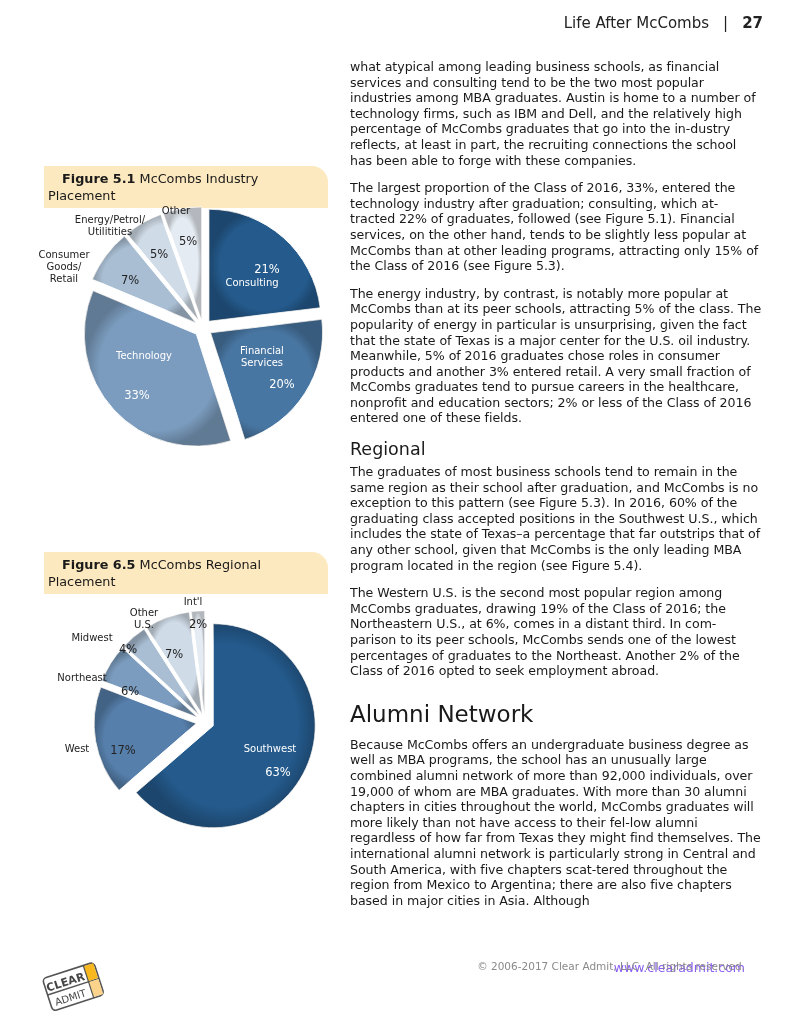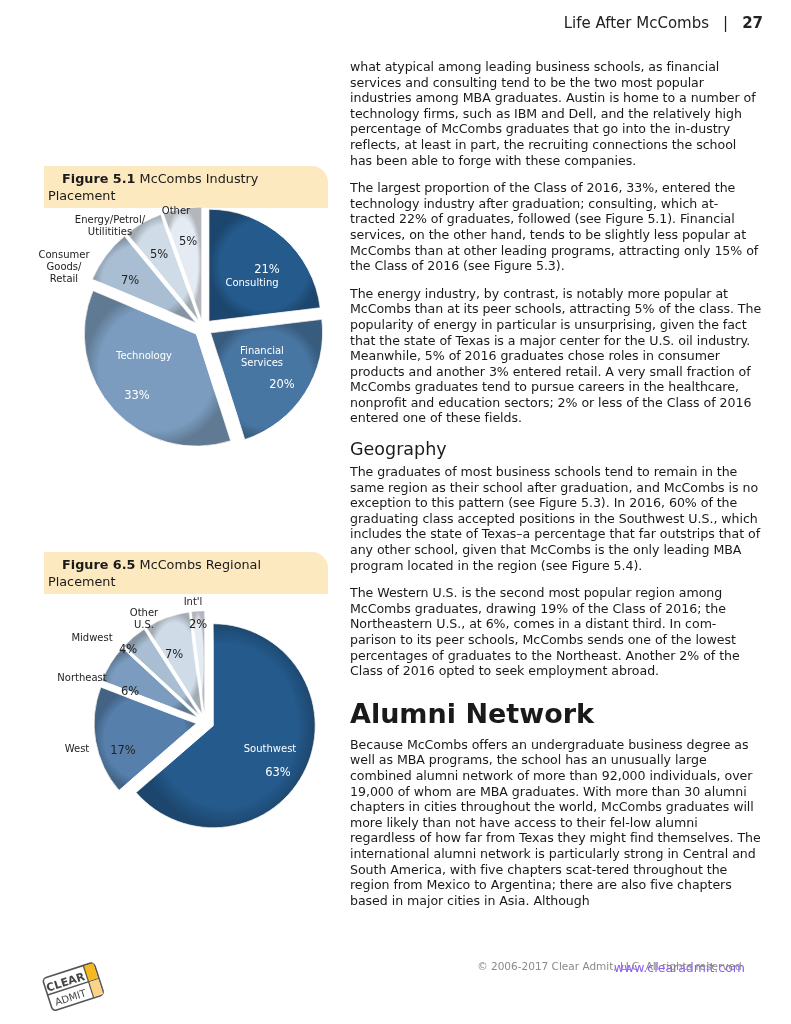--- a/index.html
+++ b/index.html
@@ -4,21 +4,21 @@
 <style>
   html, body { margin: 0; padding: 0; background: #ffffff; }
   body { width: 791px; height: 1024px; position: relative; overflow: hidden;
          font-family: "DejaVu Sans", sans-serif; color: #1a1a1a; }
   .header { position: absolute; top: 14px; right: 28px; font-size: 15px; color: #222; }
   .header .sep { margin: 0 14px; }
   .header .pg { font-weight: bold; }
   .col-right { position: absolute; left: 350px; top: 59px; width: 412px; }
   .col-right p { margin: 0 0 12px 0; font-size: 12.6px; line-height: 15.6px; letter-spacing: -0.05px; }
   .col-right h2.sub { font-weight: normal; font-size: 17.5px; margin: 12px 0 4px 0; line-height: 22px; }
-  .col-right h1.sec { font-weight: bold; font-size: 27px; margin: 18px 0 6px 0; line-height: 34px; }
+  .col-right h1.sec { font-weight: normal; font-size: 23px; margin: 18px 0 6px 0; line-height: 34px; }
   .fig-caption { position: absolute; left: 44px; width: 284px; background: #fde9bf;
                  border-top-right-radius: 16px; font-size: 12.8px; line-height: 17px;
                  padding: 4px 6px 4px 4px; box-sizing: border-box; }
   .fig-caption b { font-weight: bold; }
   .fig-caption .ind { display:inline-block; width: 14px; }
   svg.pie { position: absolute; left: 40px; overflow: visible; }
   .lbl-dark { fill: #222; font-size: 10px; font-family: "DejaVu Sans", sans-serif; }
   .lbl-pct { fill: #222; font-size: 11.5px; font-family: "DejaVu Sans", sans-serif; }
   .lbl-light { fill: #ffffff; font-size: 10px; font-family: "DejaVu Sans", sans-serif; }
   .lbl-light-pct { fill: #ffffff; font-size: 11.5px; font-family: "DejaVu Sans", sans-serif; }
@@ -103,21 +103,21 @@
   <text class="lbl-dark" x="37" y="160" text-anchor="middle">West</text>
   <text class="lbl-pct" x="83" y="162" text-anchor="middle">17%</text>
   <text class="lbl-light" x="230" y="160" text-anchor="middle">Southwest</text>
   <text class="lbl-light-pct" x="238" y="184" text-anchor="middle">63%</text>
 </svg>
 
 <div class="col-right">
   <p>what atypical among leading business schools, as financial services and consulting tend to be the two most popular industries among MBA graduates.  Austin is home to a number of technology firms, such as IBM and Dell, and the relatively high percentage of McCombs graduates that go into the in-dustry reflects, at least in part, the recruiting connections the school has been able to forge with these companies.</p>
   <p>The largest proportion of the Class of 2016, 33%, entered the technology industry after graduation; consulting, which at-tracted 22% of graduates, followed (see Figure 5.1).  Financial services, on the other hand, tends to be slightly less popular at McCombs than at other leading programs, attracting only 15% of the Class of 2016 (see Figure 5.3).</p>
   <p>The energy industry, by contrast, is notably more popular at McCombs than at its peer schools, attracting 5% of the class. The popularity of energy in particular is unsurprising, given the fact that the state of Texas is a major center for the U.S. oil industry.  Meanwhile, 5% of 2016 graduates chose roles in consumer products and another 3% entered retail.  A very small fraction of McCombs graduates tend to pursue careers in the healthcare, nonprofit and education sectors; 2% or less of the Class of 2016 entered one of these fields.</p>
-  <h2 class="sub">Geography</h2>
+  <h2 class="sub">Regional</h2>
   <p>The graduates of most business schools tend to remain in the same region as their school after graduation, and McCombs is no exception to this pattern (see Figure 5.3).  In 2016, 60% of the graduating class accepted positions in the Southwest U.S., which includes the state of Texas–a percentage that far outstrips that of any other school, given that McCombs is the only leading MBA program located in the region (see Figure 5.4).</p>
   <p>The Western U.S. is the second most popular region among McCombs graduates, drawing 19% of the Class of 2016; the Northeastern U.S., at 6%, comes in a distant third.  In com-parison to its peer schools, McCombs sends one of the lowest percentages of graduates to the Northeast.  Another 2% of the Class of 2016 opted to seek employment abroad.</p>
   <h1 class="sec">Alumni Network</h1>
   <p>Because McCombs offers an undergraduate business degree as well as MBA programs, the school has an unusually large combined alumni network of more than 92,000 individuals, over 19,000 of whom are MBA graduates.  With more than 30 alumni chapters in cities throughout the world, McCombs graduates will more likely than not have access to their fel-low alumni regardless of how far from Texas they might find themselves.  The international alumni network is particularly strong in Central and South America, with five chapters scat-tered throughout the region from Mexico to Argentina; there are also five chapters based in major cities in Asia.  Although</p>
 </div>
 
 <svg class="logo" viewBox="0 0 72 56">
   <g transform="rotate(-18 36 28)">
     <rect x="10" y="12" width="54" height="34" rx="4" fill="#fff" stroke="#555" stroke-width="1.6"></rect>
     <line x1="10" y1="29" x2="64" y2="29" stroke="#555" stroke-width="1.4"></line>

